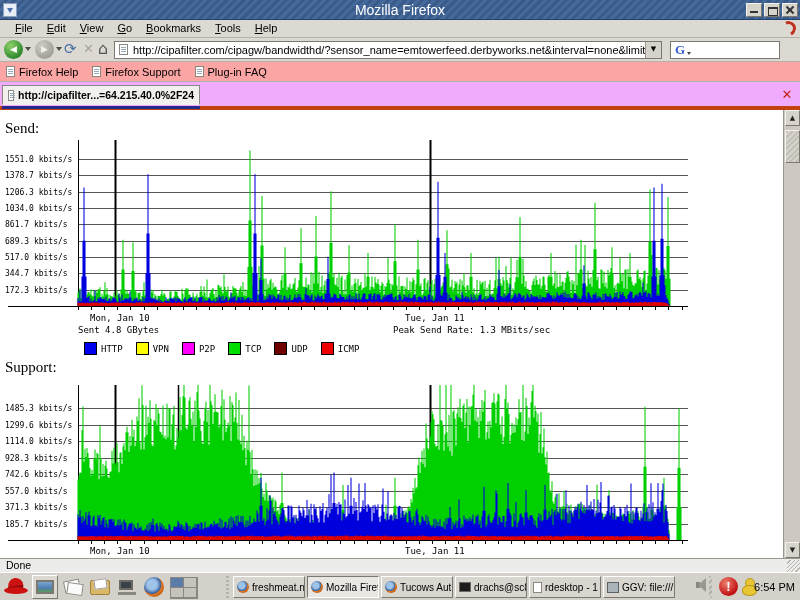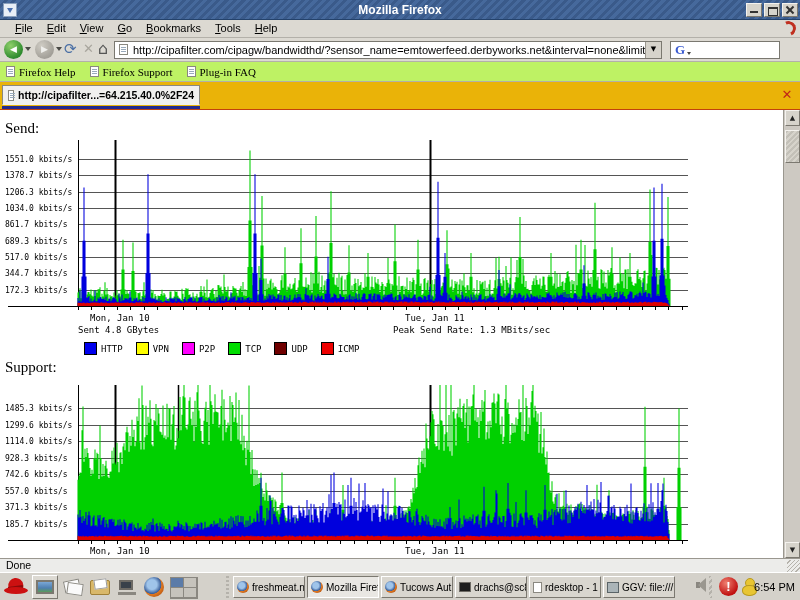--- a/index.html
+++ b/index.html
@@ -7,21 +7,21 @@
           font-family:"Liberation Sans",sans-serif;font-size:11px;color:#000;}
   
   .titlebar{position:relative;height:20px;
     background:repeating-linear-gradient(135deg,#46699c 0 3px,#3a5a8a 3px 6px);
     border-bottom:1px solid #24426b;box-sizing:border-box;}
   .win-icon{position:absolute;left:3px;top:3px;width:14px;height:14px;background:#e8eef6;
     border:1px solid #8aa0bd;box-sizing:border-box;}
   .win-icon .chev{position:absolute;left:3px;top:4px;width:0;height:0;
     border:3px solid transparent;border-top:5px solid #4a6fae;}
   .win-title{position:absolute;left:0;right:0;top:0;height:20px;line-height:20px;text-align:center;
-    color:#fff;font-weight:bold;font-size:12px;}
+    color:#fff;font-weight:normal;font-size:14px;}
   .win-btns{position:absolute;right:2px;top:3px;display:flex;gap:2px;}
   .win-btn{width:16px;height:14px;background:#d6d3cb;border:1px solid;border-color:#f4f2ee #7b7870 #7b7870 #f4f2ee;
     box-sizing:border-box;position:relative;}
   .win-btn .minbar{position:absolute;left:3px;bottom:3px;width:8px;height:2px;background:#333;}
   .win-btn .maxbox{position:absolute;left:3px;top:3px;width:8px;height:6px;border:1px solid #333;border-top:2px solid #333;}
   .win-btn .x1,.win-btn .x2{position:absolute;left:2px;top:5px;width:10px;height:2px;background:#333;}
   .win-btn .x1{transform:rotate(45deg);} .win-btn .x2{transform:rotate(-45deg);}
   
   .menubar{position:relative;height:18px;background:#dcd9d2;border-bottom:1px solid #b3b0a9;
     box-sizing:border-box;display:flex;align-items:center;padding-left:8px;}
@@ -49,25 +49,25 @@
   .page-ico{display:inline-block;width:9px;height:11px;background:#fff;border:1px solid #8a8880;
     box-sizing:border-box;position:relative;vertical-align:middle;}
   .page-ico i{position:absolute;left:1px;top:2px;width:5px;height:1px;background:#9ab;box-shadow:0 2px 0 #9ab,0 4px 0 #9ab;}
   .url-field .page-ico{position:absolute;left:4px;top:2px;}
   .search-box{position:absolute;left:670px;top:3px;width:110px;height:18px;background:#fff;
     border:1px solid #7a7870;box-sizing:border-box;}
   .g-logo{position:absolute;left:4px;top:0px;font-family:"Liberation Serif",serif;font-weight:bold;
     font-size:13px;color:#3b5bd0;line-height:16px;}
   .g-caret{position:absolute;left:16px;top:10px;width:0;height:0;border:2px solid transparent;border-top:3px solid #444;}
   
-  .bookmarksbar{position:relative;height:20px;background:#bef264;border-bottom:1px solid #b3b0a9;
-    box-sizing:border-box;display:flex;align-items:center;padding-left:6px;gap:14px;font-family:Liberation Serif, serif;}
+  .bookmarksbar{position:relative;height:20px;background:#fca5a5;border-bottom:1px solid #b3b0a9;
+    box-sizing:border-box;display:flex;align-items:center;padding-left:6px;gap:14px;}
   .bm-item{display:flex;align-items:center;gap:4px;}
   
-  .tabbar{position:relative;height:28px;background:#eab308;border-bottom:1px solid #c2410c;box-sizing:border-box;}
+  .tabbar{position:relative;height:28px;background:#f0abfc;border-bottom:4px solid #c2410c;box-sizing:border-box;}
   .tab{position:absolute;top:3px;height:20px;border:1px solid #8a8880;box-sizing:border-box;
     display:flex;align-items:center;gap:4px;padding:0 5px;white-space:nowrap;overflow:hidden;font-size:10.5px;}
   .tab.active{left:2px;width:198px;background:#f1f0ee;font-weight:bold;border-bottom-color:#f1f0ee;}
   .tab.inactive{left:202px;width:190px;background:#c7c4bd;}
   .tab-underline{position:absolute;left:2px;top:24px;width:198px;height:3px;background:#252a8c;}
   .tab-close{position:absolute;right:5px;top:5px;width:16px;height:16px;text-align:center;line-height:16px;
     color:#c22718;font-weight:bold;font-size:13px;font-family:"DejaVu Sans",sans-serif;}
   
   .content{position:relative;width:800px;height:448px;background:#fff;overflow:hidden;}
   .chart-heading{position:absolute;left:5px;font-family:"Liberation Serif",serif;font-size:15px;}

